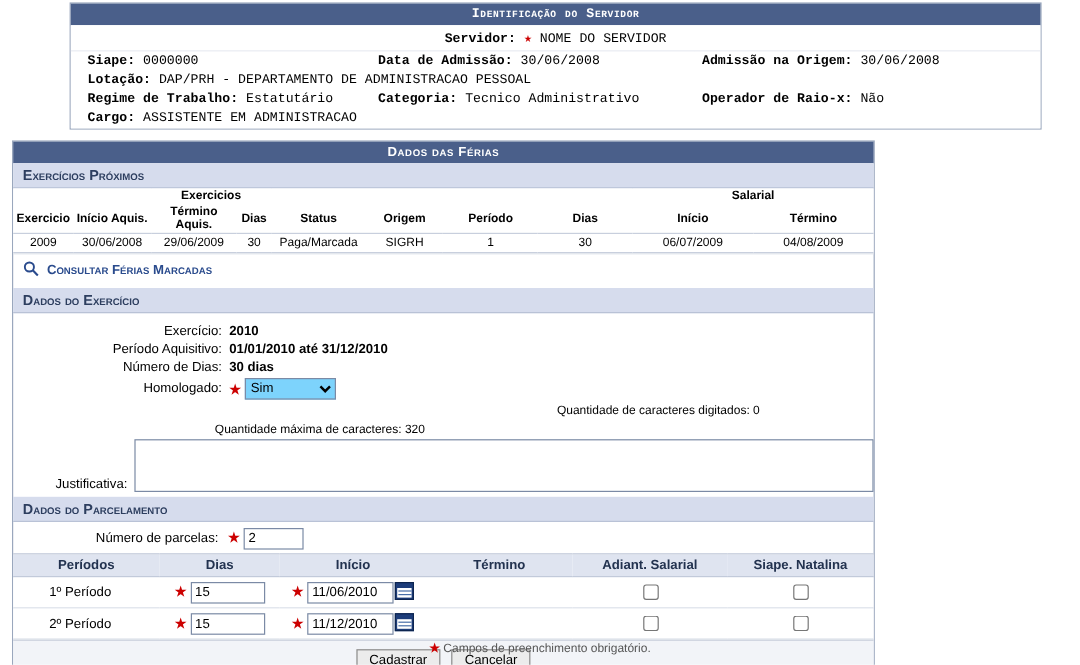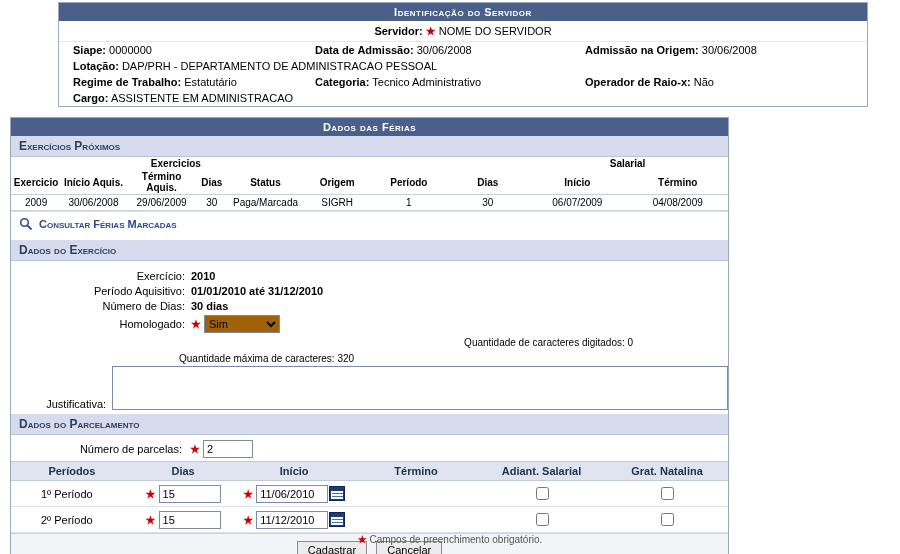--- a/index.html
+++ b/index.html
@@ -24,20 +24,21 @@
     text-align: center;
     padding: 3px 0;
     font-variant: small-caps;
   }
 
   
   #ident-panel {
     position: absolute;
     left: 58px; top: 2px;
     width: 810px;
+    font-family: Liberation Mono, monospace;
   }
   #ident-panel .body { padding: 0; }
   .servidor-line {
     text-align: center;
     padding: 4px 0 3px 0;
     font-size: 11px;
     border-bottom: 1px solid #e3e7ee;
     background: #fff;
   }
   .kv-table { width: 100%; border-collapse: collapse; }
@@ -112,21 +113,21 @@
     font-size: 11px;
   }
   .frow .fvalue { font-weight: bold; font-size: 11px; }
 
   select.sel {
     font-family: "Liberation Sans", sans-serif;
     font-size: 11px;
     height: 18px;
     width: 76px;
     border: 1px solid #7b8aa5;
-    background: #a16207;
+    background: #7dd3fc;
   }
   input.txt {
     font-family: "Liberation Sans", sans-serif;
     font-size: 11px;
     height: 18px;
     border: 1px solid #7b8aa5;
     padding: 1px 3px;
     background: #fff;
   }
   .counters {
@@ -372,21 +373,21 @@
     </div>
 
     <table class="parc-table">
       <tbody>
           <tr>
         <th style="width:17%">Períodos</th>
         <th style="width:14%">Dias</th>
         <th style="width:17%">Início</th>
         <th style="width:17%">Término</th>
         <th style="width:18%">Adiant. Salarial</th>
-        <th style="width:17%">Grat. Natalina</th>
+        <th style="width:17%">Siape. Natalina</th>
       </tr>
       <tr>
         <td class="first">1º Período</td>
         <td>
           <span class="req">★</span>
           <input class="txt" style="width: 62px;" value="15">
         </td>
         <td>
           <span class="req">★</span>
           <input class="txt" style="width: 72px;" value="11/06/2010"><span class="cal-btn"></span>

